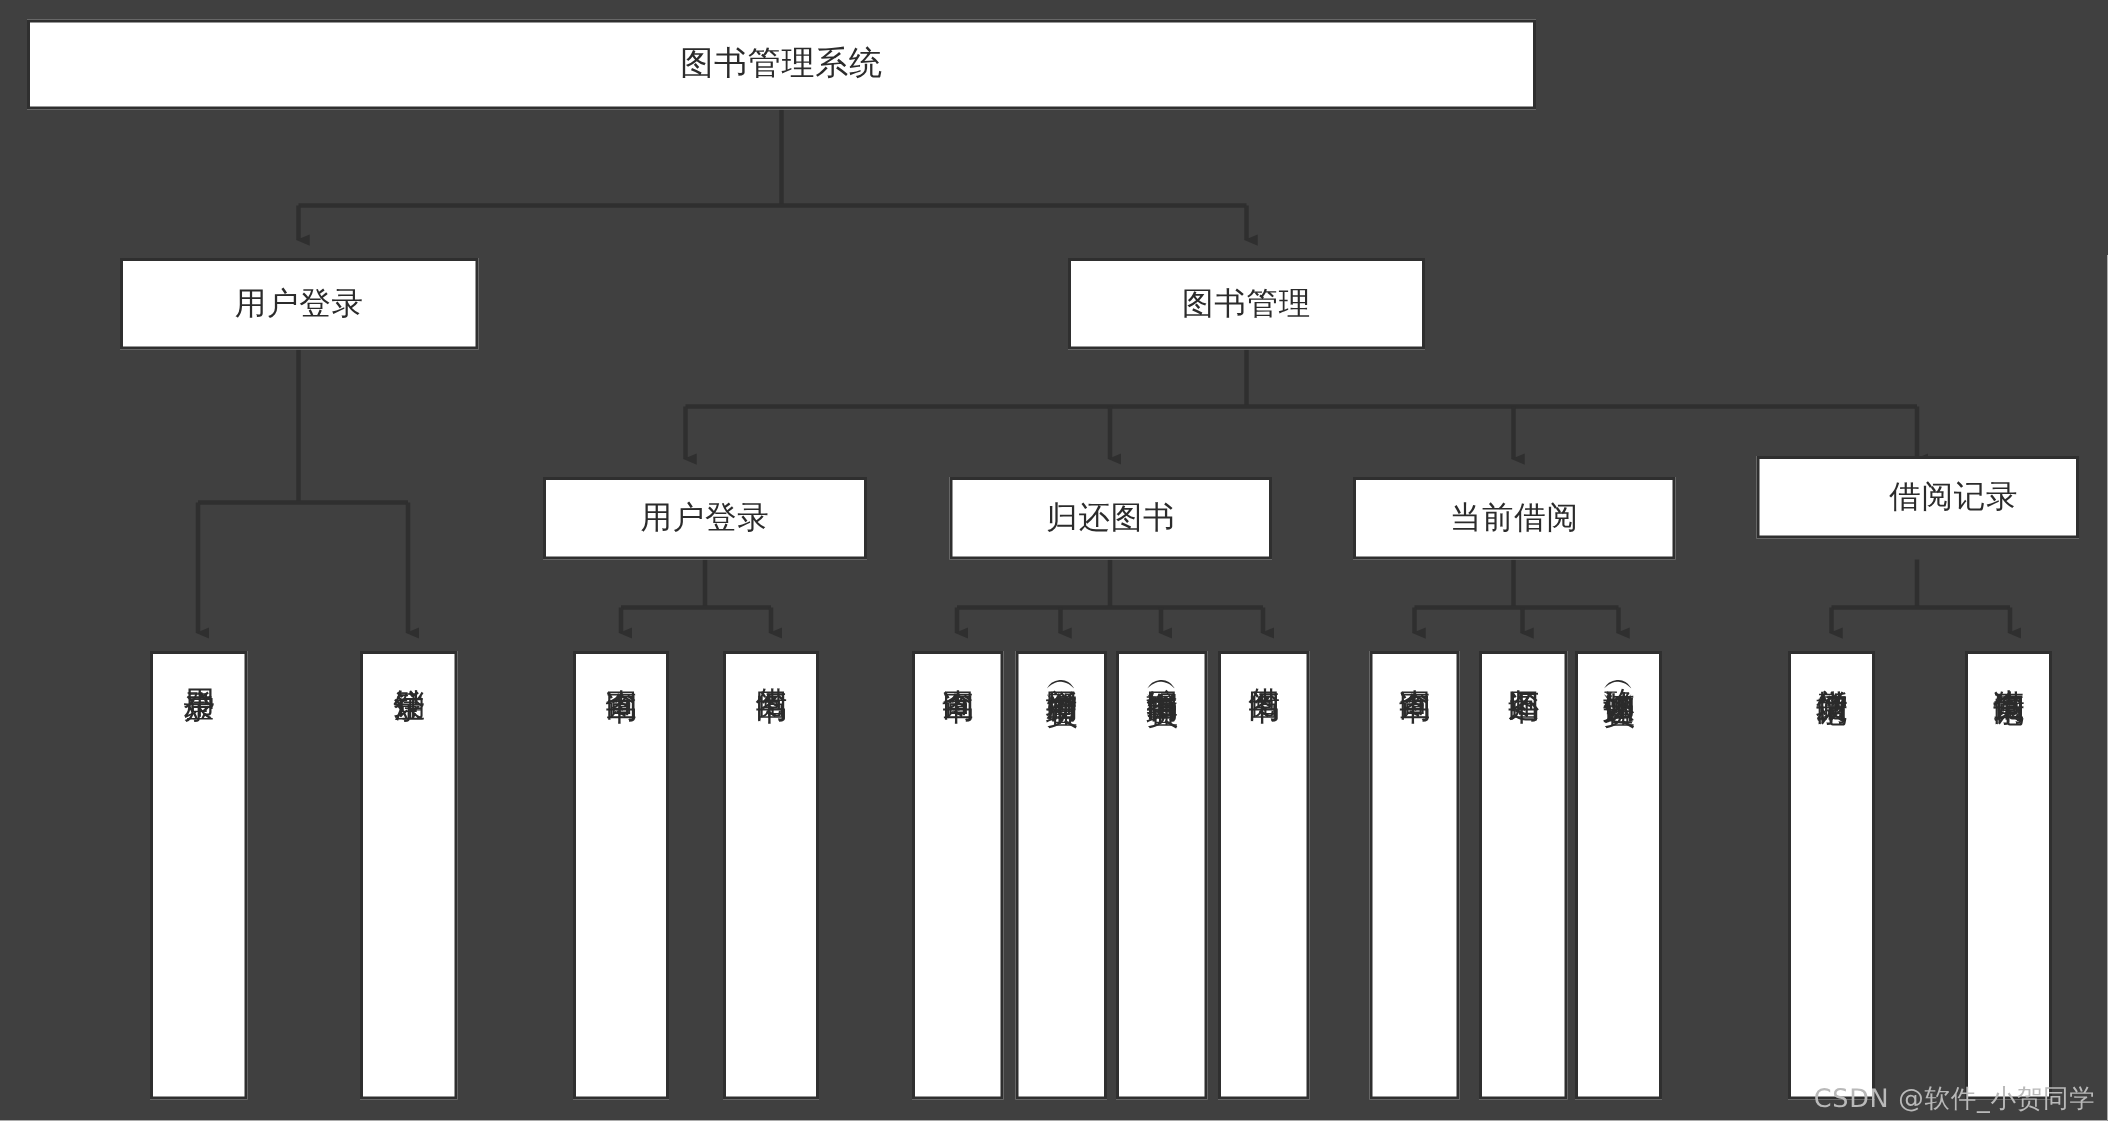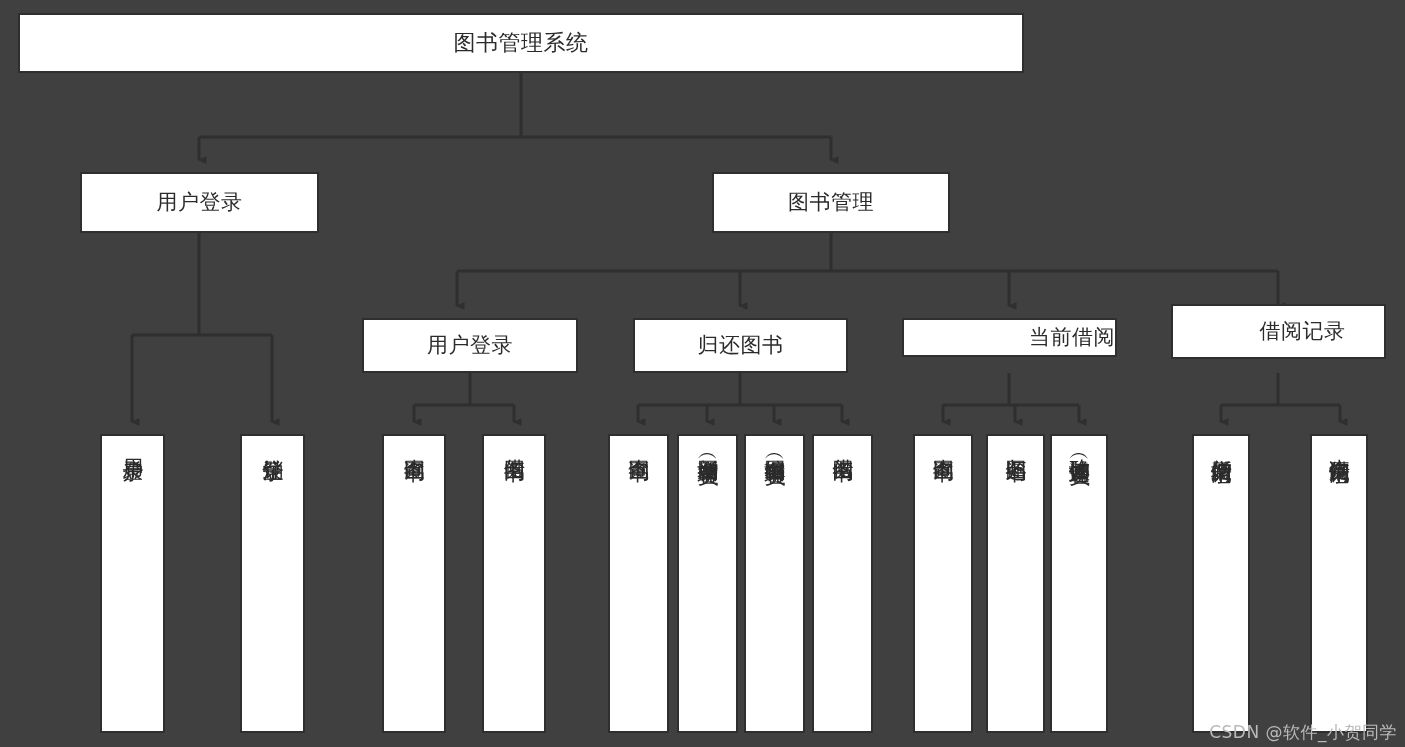--- a/index.html
+++ b/index.html
@@ -140,21 +140,21 @@
   </div>
 
   <div class="node horizontal" style="left:362px; top:318px; width:216px; height:55px;">
     <span class="node-label">用户登录</span>
   </div>
 
   <div class="node horizontal" style="left:633px; top:318px; width:215px; height:55px;">
     <span class="node-label">归还图书</span>
   </div>
 
-  <div class="node horizontal" style="left:902px; top:318px; width:215px; height:39px;justify-content:flex-end;">
+  <div class="node horizontal" style="left:902px; top:318px; width:215px; height:55px;">
     <span class="node-label">当前借阅</span>
   </div>
 
   <div class="node horizontal" style="left:1171px; top:304px; width:215px; height:55px;padding-left:48px;">
     <span class="node-label">借阅记录</span>
   </div>
 
   <div class="node vertical" style="left:100px; top:434px; width:65px; height:299px;">
     <span class="node-label">用户登录</span>
   </div>

